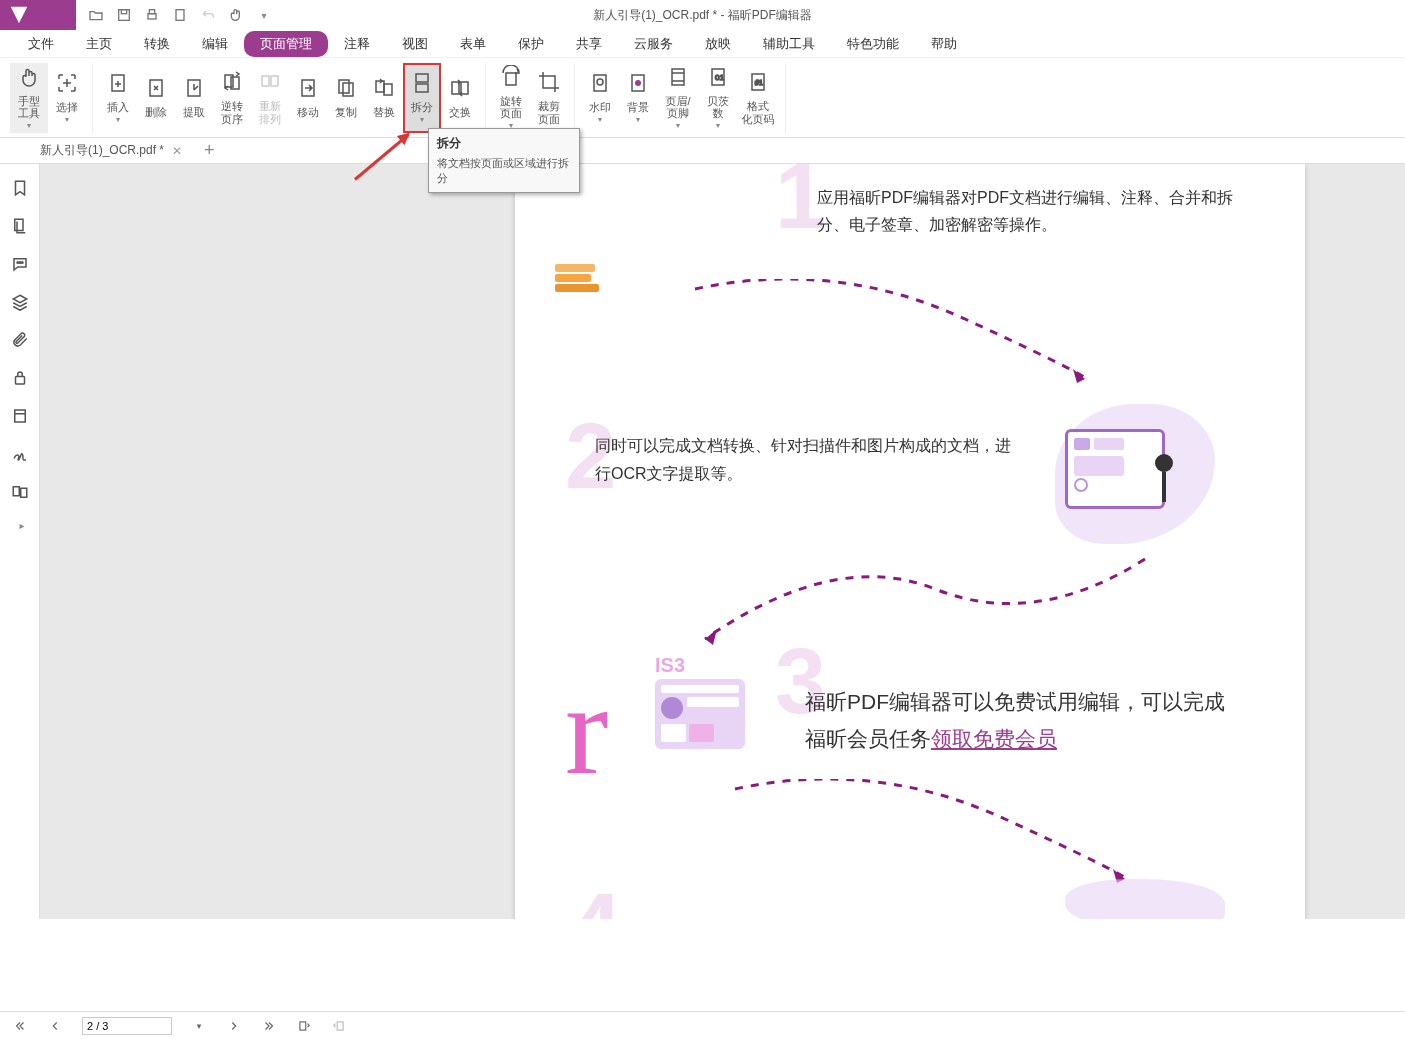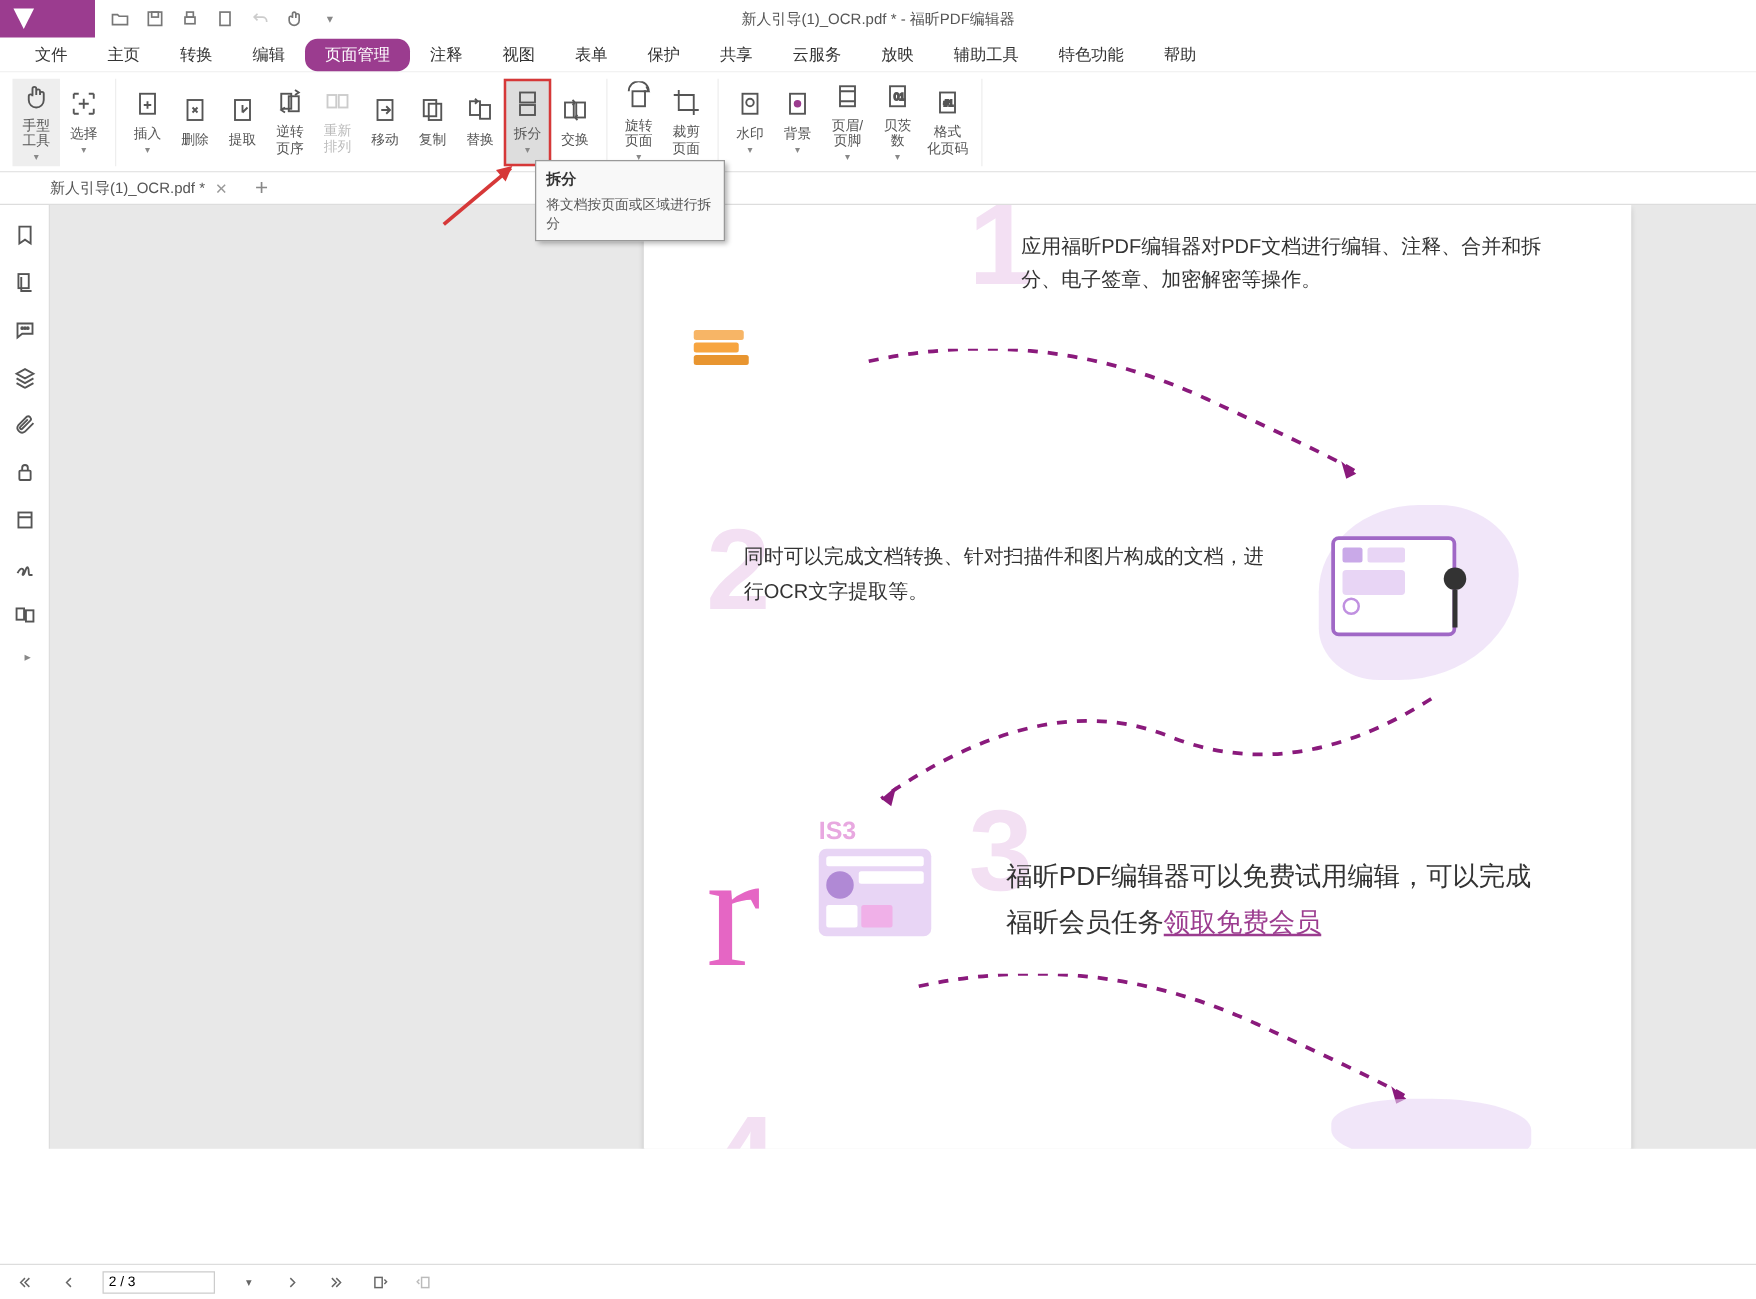--- a/index.html
+++ b/index.html
@@ -210,21 +210,21 @@
       <div class="rb-label" style="white-space:pre;">逆转
 页序</div>
     </div>
     <div class="ribbon-btn">
       <div class="rb-icon">
           <svg width="24" height="24" viewBox="0 0 24 24" fill="none" stroke="#ccc" stroke-width="1.5">
             <rect x="4" y="6" width="7" height="10"></rect>
             <rect x="13" y="6" width="7" height="10"></rect>
           </svg>
         </div>
-      <div class="rb-label disabled" style="white-space:pre;font-family:Liberation Mono, monospace;">重新
+      <div class="rb-label disabled" style="white-space:pre;">重新
 排列</div>
     </div>
     <div class="ribbon-btn">
       <div class="rb-icon">
           <svg width="24" height="24" viewBox="0 0 24 24" fill="none" stroke="#555" stroke-width="1.5">
             <rect x="6" y="4" width="12" height="16"></rect>
             <path d="M9 12h6M13 9l3 3-3 3"></path>
           </svg>
         </div>
       <div class="rb-label">移动</div>

